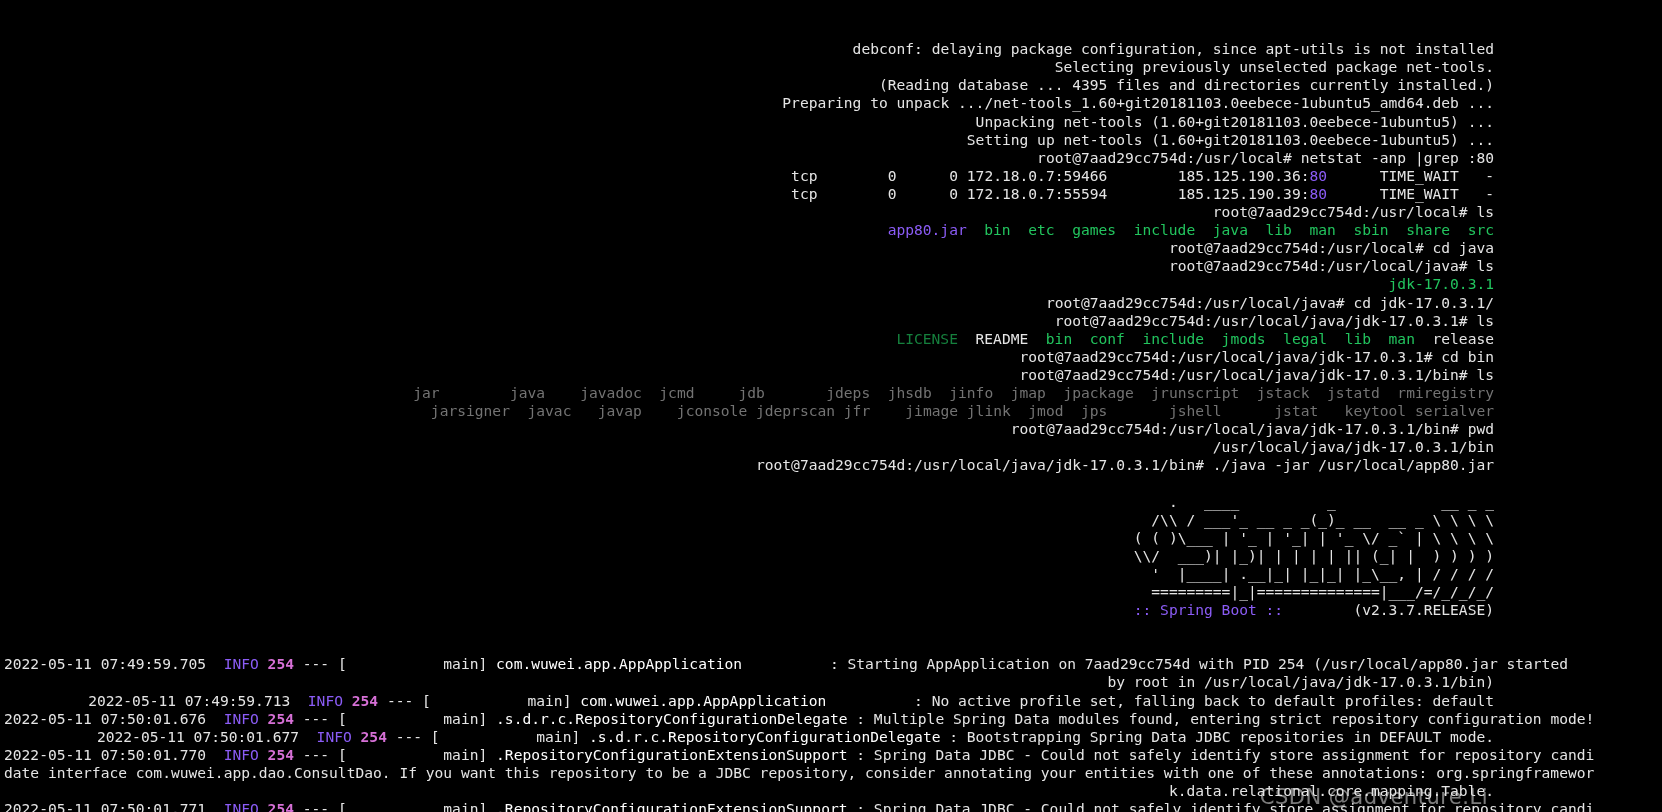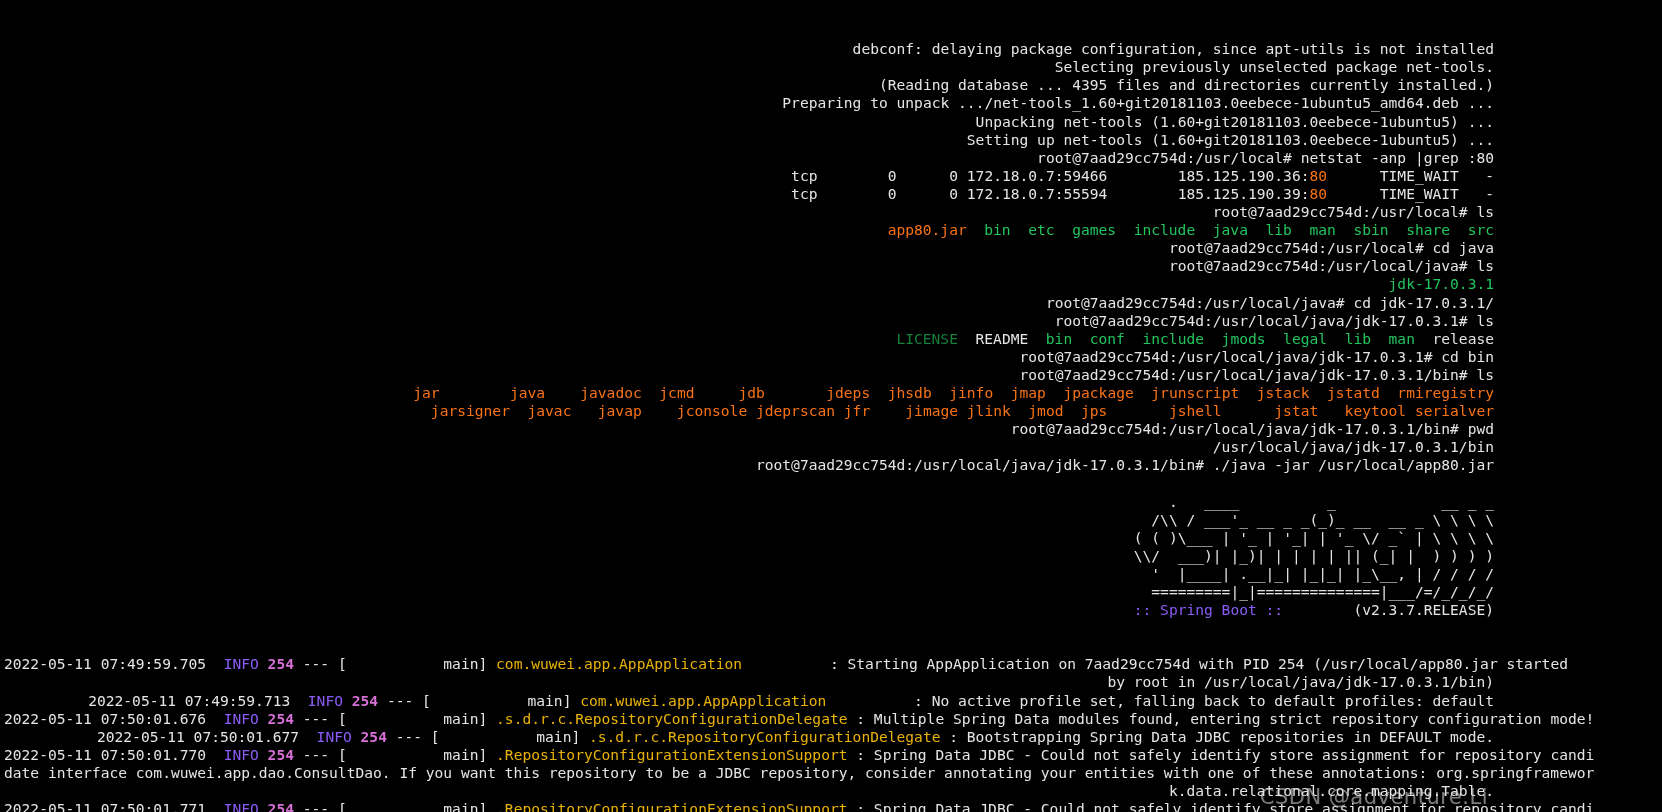--- a/index.html
+++ b/index.html
@@ -29,25 +29,25 @@
     letter-spacing: 0px;
     text-align: right;
   }
   .line {
     white-space: pre;
     min-height: 18.1px;
   }
   
   .c-default { color: #e5e5e5; }
   .c-green   { color: #8b5cf6; }
-  .c-brightgreen { color: #f97316; }
-  .c-cyan    { color: #eab308; }
+  .c-brightgreen { color: #737373; }
+  .c-cyan    { color: #ffffff; }
   .c-brightcyan { color: #15803d; }
   .c-blue    { color: #22c55e; }
-  .c-red     { color: #f97316; }
+  .c-red     { color: #8b5cf6; }
   .c-magenta { color: #d670d6; font-weight: bold; }
 
   #watermark {
     position: absolute;
     right: 6px;
     bottom: 6px;
     font-family: "DejaVu Sans", "Liberation Sans", sans-serif;
     font-size: 21px;
     color: rgba(225,225,225,0.55);
     letter-spacing: 0.5px;

